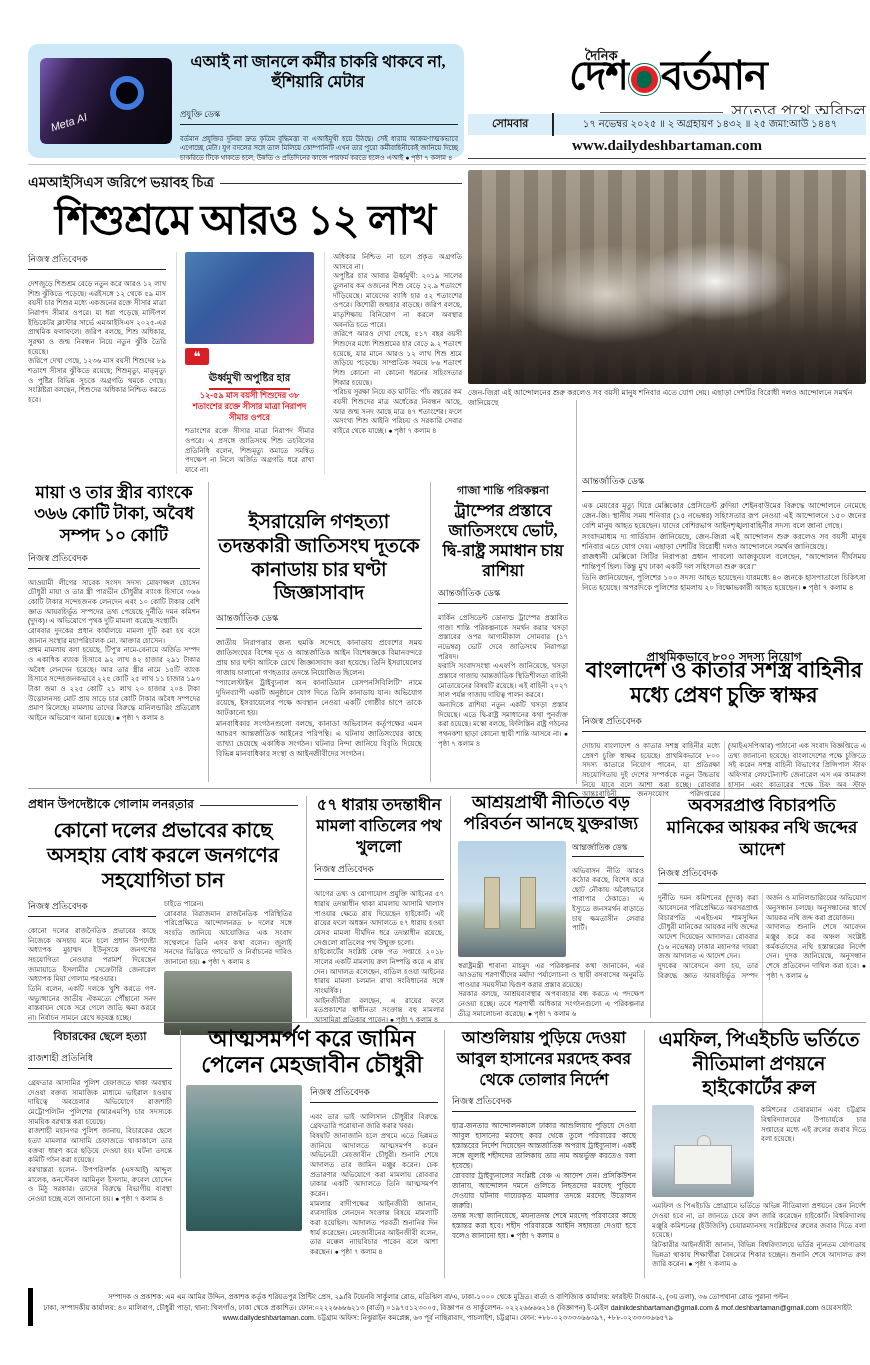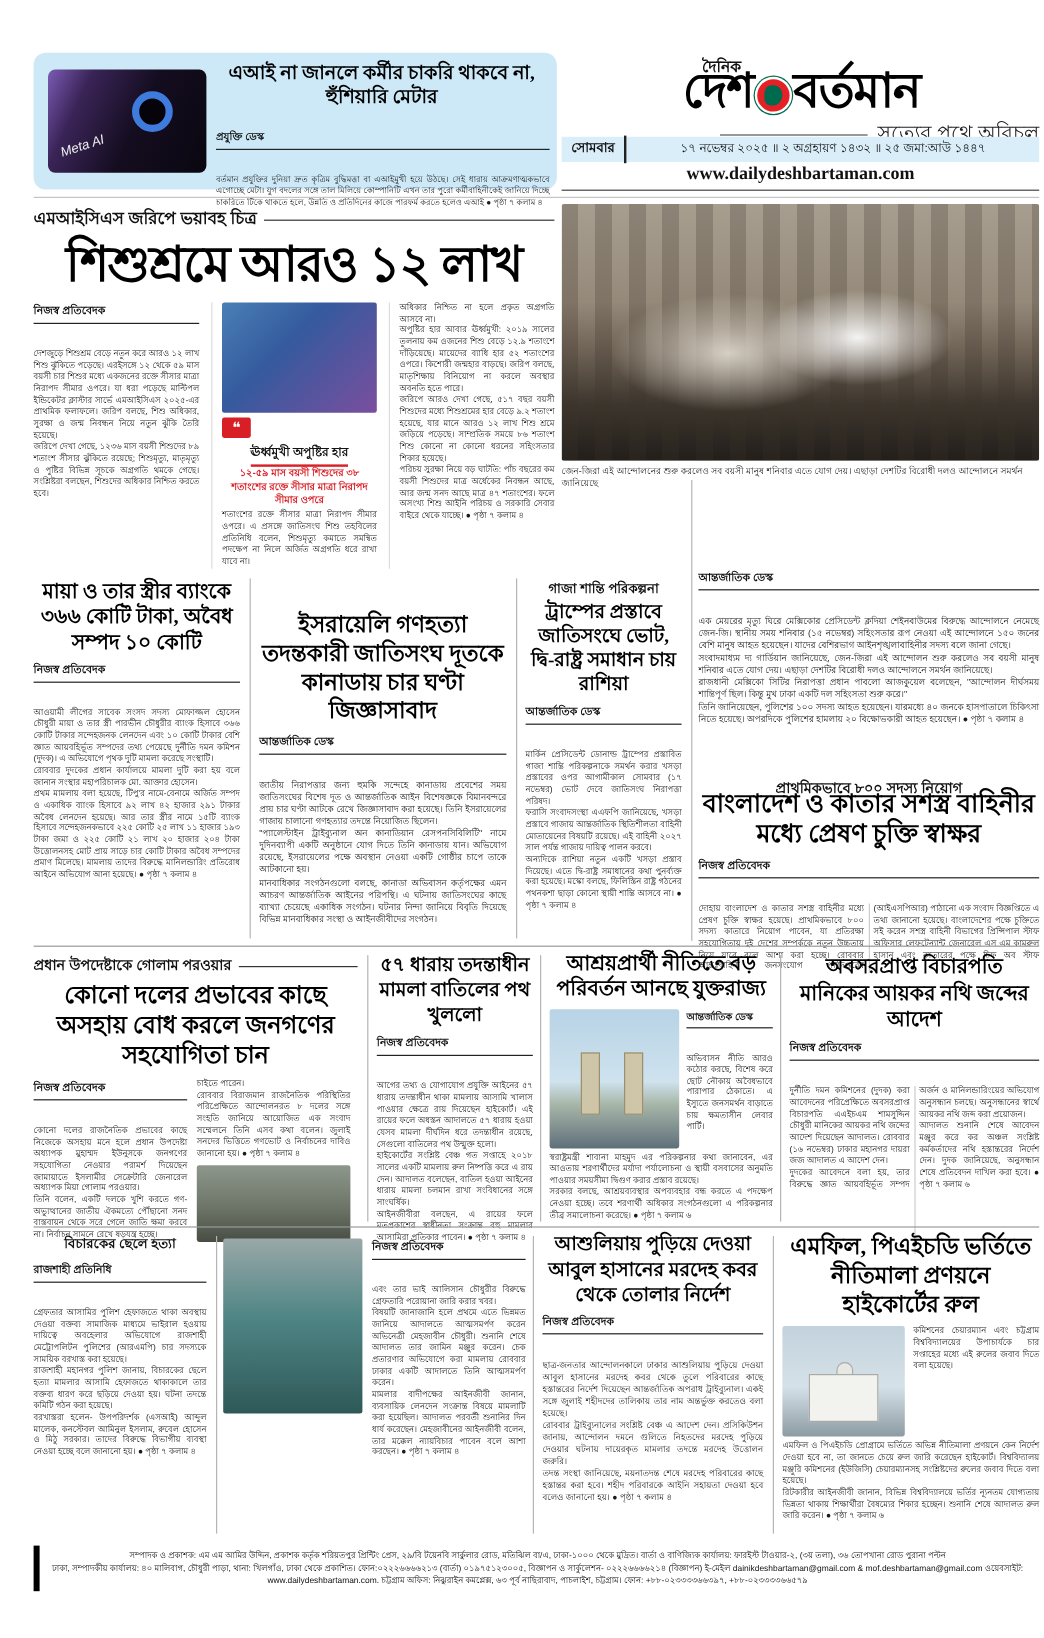--- a/index.html
+++ b/index.html
@@ -1,40 +1,40 @@
 <!DOCTYPE html>
 <html><head>
 <meta charset="utf-8">
 <style>
   * { margin:0; padding:0; box-sizing:border-box; }
   html,body { background:#e8e8e8; }
   .page { position:relative; width:870px; height:1365px; background:#fff; margin:0 auto;
           font-family:"Liberation Sans", sans-serif; color:#111; overflow:hidden; }
   .abs { position:absolute; }
   .hl { font-weight:bold; color:#000; text-align:center; font-family:"Liberation Serif", serif; }
-  .byline { font-size:9px; font-weight:bold; border-bottom:1px solid #222; padding-bottom:2px; margin-bottom:21px; }
+  .byline { font-size:9px; font-weight:normal; border-bottom:1px solid #222; padding-bottom:2px; margin-bottom:9px; }
   .body-txt { font-size:7px; line-height:1.38; text-align:justify; color:#1a1a1a; white-space:pre-line; }
   .kicker-row { display:flex; align-items:center; gap:6px; font-weight:bold;justify-content:center; }
   .kicker-row .rule { flex:1; height:1px; background:#333; }
   .vdiv { width:1px; background:#b5b5b5; }
   .hdiv { height:1px; background:#9a9a9a; }
   .photo { border-radius:2px; }
   .two-col { column-count:2; column-gap:8px; column-rule:1px solid #ccc; }
   
   .teaser { background:#cde9f7; border-radius:10px; }
   .meta-photo { background:linear-gradient(115deg,#7b5bb5 0%,#3a2457 22%,#140d20 55%,#0a0710 100%); position:relative; border-radius:6px; overflow:hidden; }
   .meta-ring { position:absolute; right:28px; top:18px; width:34px; height:34px; border:6px solid #3e7bdc; border-radius:50%; background:#06040a; }
   .meta-label { position:absolute; left:10px; bottom:16px; color:#eee; font-size:11px; font-style:italic; transform:rotate(-18deg); }
   
   .logo-row { font-weight:bold; color:#000; font-family:"Liberation Serif", serif; letter-spacing:-1px; }
   .flag { display:inline-block; width:27px; height:27px; background:#e42127; border-radius:50%; vertical-align:middle;
           box-shadow:0 0 0 2px #fff, 0 0 0 3px #006a4e; position:relative; margin:0 3px; }
   .flag i { position:absolute; left:6px; top:5px; width:15px; height:17px; background:#006a4e; border-radius:45% 55% 60% 40%; }
   .datebar { background:#d9eef9; display:flex; align-items:center; font-size:10px; }
-  .day-box { font-weight:bold; font-size:11px; padding:2px 8px; border-right:2px solid #222; }
+  .day-box { font-weight:bold; font-size:11px; padding:2px 24px; border-right:2px solid #222; }
   
   .qbox { width:24px; height:17px; background:#d81f26; color:#fff; font-size:13px; line-height:17px; text-align:center; border-radius:2px; }
   .stat-title { font-size:10px; font-weight:bold; border-bottom:2px solid #d81f26; display:inline-block; padding-bottom:1px; }
   .stat-red { color:#d81f26; font-size:8.2px; font-weight:bold; line-height:1.35; text-align:center; }
   
   .mex-photo { background:
       radial-gradient(110px 55px at 62% 52%, rgba(255,255,255,.92), rgba(255,255,255,0) 72%),
       radial-gradient(140px 70px at 35% 58%, rgba(232,226,214,.85), rgba(232,226,214,0) 70%),
       repeating-linear-gradient(90deg, rgba(60,50,40,.25) 0 14px, rgba(0,0,0,0) 14px 28px),
       linear-gradient(180deg,#a89e90 0%,#958a7a 38%,#6d6154 58%,#3d362e 78%,#221e1a 100%); }
@@ -158,21 +158,21 @@
 অন্যদিকে রাশিয়া নতুন একটি খসড়া প্রস্তাব দিয়েছে। এতে দ্বি-রাষ্ট্র সমাধানের কথা পুনর্ব্যক্ত করা হয়েছে। মস্কো বলছে, ফিলিস্তিন রাষ্ট্র গঠনের পথনকশা ছাড়া কোনো স্থায়ী শান্তি আসবে না। ● পৃষ্ঠা ৭ কলাম ৪</div>
   </div>
 
   <div class="abs hdiv" style="left:28px;top:788px;width:838px;"></div>
   <div class="abs vdiv" style="left:306px;top:796px;height:222px;"></div>
   <div class="abs vdiv" style="left:450px;top:796px;height:222px;"></div>
   <div class="abs vdiv" style="left:650px;top:796px;height:222px;"></div>
 
   <div class="abs" style="left:28px;top:795px;width:270px;">
     <div class="kicker-row" style="font-size:12px;">
-        <span>প্রধান উপদেষ্টাকে গোলাম পরওয়ার</span>
+        <span>প্রধান উপদেষ্টাকে গোলাম লনরত়ার</span>
         <span class="rule"></span>
       </div>
     <div class="hl" style="font-size:20px;line-height:1.25;margin-top:3px;">কোনো দলের প্রভাবের কাছে অসহায় বোধ করলে জনগণের সহযোগিতা চান</div>
     <div style="display:flex;gap:8px;margin-top:6px;">
       <div style="width:128px;">
         <div class="byline">নিজস্ব প্রতিবেদক</div>
         <div class="body-txt">কোনো দলের রাজনৈতিক প্রভাবের কাছে নিজেকে অসহায় মনে হলে প্রধান উপদেষ্টা অধ্যাপক মুহাম্মদ ইউনূসকে জনগণের সহযোগিতা নেওয়ার পরামর্শ দিয়েছেন জামায়াতে ইসলামীর সেক্রেটারি জেনারেল অধ্যাপক মিয়া গোলাম পরওয়ার।
 তিনি বলেন, একটি দলকে খুশি করতে গণ-অভ্যুত্থানের জাতীয় ঐকমত্যে পৌঁছানো সনদ বাস্তবায়ন থেকে সরে গেলে জাতি ক্ষমা করবে না। নির্বাচন সামনে রেখে ষড়যন্ত্র হচ্ছে।</div>
       </div>
       <div style="width:128px;">
@@ -222,20 +222,21 @@
 
   <div class="abs" style="left:28px;top:1028px;width:144px;">
     <div style="text-align:center;font-size:11px;font-weight:bold;">বিচারকের ছেলে হত্যা</div>
     <div class="byline" style="margin-top:4px;">রাজশাহী প্রতিনিধি</div>
     <div class="body-txt">গ্রেফতার আসামির পুলিশ হেফাজতে থাকা অবস্থায় দেওয়া বক্তব্য সামাজিক মাধ্যমে ভাইরাল হওয়ায় দায়িত্বে অবহেলার অভিযোগে রাজশাহী মেট্রোপলিটন পুলিশের (আরএমপি) চার সদস্যকে সাময়িক বরখাস্ত করা হয়েছে।
 রাজশাহী মহানগর পুলিশ জানায়, বিচারকের ছেলে হত্যা মামলার আসামি হেফাজতে থাকাকালে তার বক্তব্য ধারণ করে ছড়িয়ে দেওয়া হয়। ঘটনা তদন্তে কমিটি গঠন করা হয়েছে।
 বরখাস্তরা হলেন- উপপরিদর্শক (এসআই) আব্দুল মালেক, কনস্টেবল আমিনুল ইসলাম, রুবেল হোসেন ও মিঠু সরকার। তাদের বিরুদ্ধে বিভাগীয় ব্যবস্থা নেওয়া হচ্ছে বলে জানানো হয়। ● পৃষ্ঠা ৭ কলাম ৪</div>
   </div>
 
   <div class="abs" style="left:186px;top:1026px;width:252px;">
+    <div class="hl" style="font-size:22px;line-height:1.2;">আত্মসমর্পণ করে জামিন পেলেন মেহজাবীন চৌধুরী</div>
     <div style="display:flex;gap:8px;margin-top:6px;">
       <div class="photo arrest-photo" style="width:116px;height:146px;"></div>
       <div style="flex:1;">
         <div class="byline">নিজস্ব প্রতিবেদক</div>
         <div class="body-txt">এবং তার ভাই আলিসান চৌধুরীর বিরুদ্ধে গ্রেফতারি পরোয়ানা জারি করার খবর।
 বিষয়টি জানাজানি হলে প্রথমে এতে ভিন্নমত জানিয়ে আদালতে আত্মসমর্পণ করেন অভিনেত্রী মেহজাবীন চৌধুরী। শুনানি শেষে আদালত তার জামিন মঞ্জুর করেন। চেক প্রতারণার অভিযোগে করা মামলায় রোববার ঢাকার একটি আদালতে তিনি আত্মসমর্পণ করেন।
 মামলার বাদীপক্ষের আইনজীবী জানান, ব্যবসায়িক লেনদেন সংক্রান্ত বিষয়ে মামলাটি করা হয়েছিল। আদালত পরবর্তী শুনানির দিন ধার্য করেছেন। মেহজাবীনের আইনজীবী বলেন, তার মক্কেল ন্যায়বিচার পাবেন বলে আশা করছেন। ● পৃষ্ঠা ৭ কলাম ৪</div>
       </div>
     </div>
   </div>

